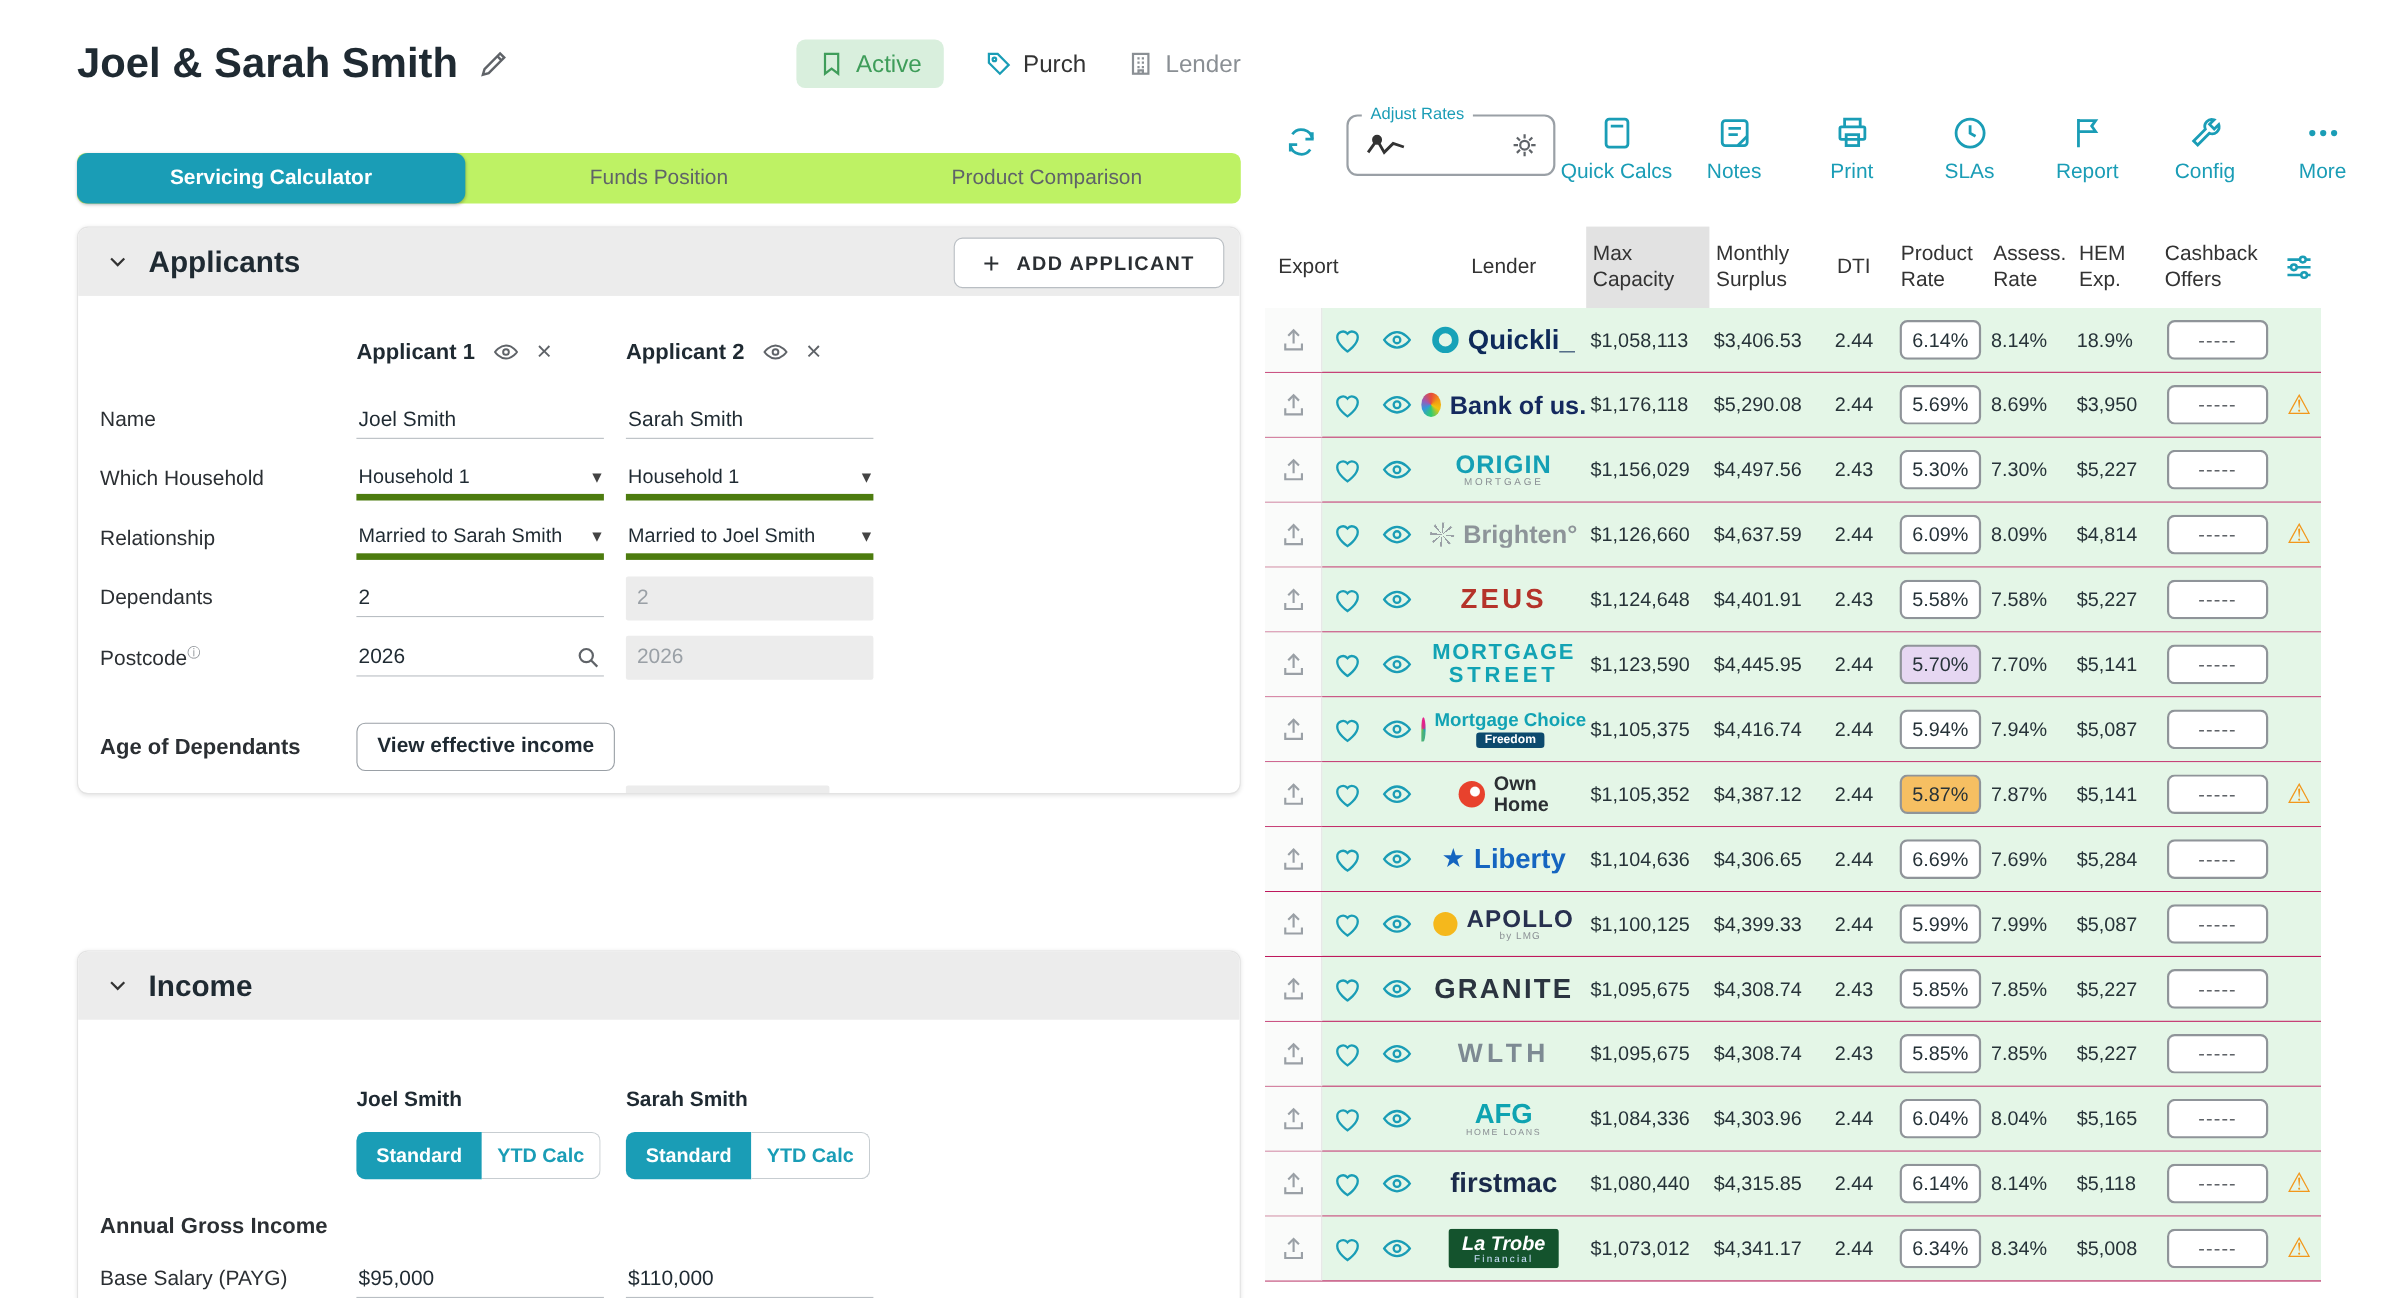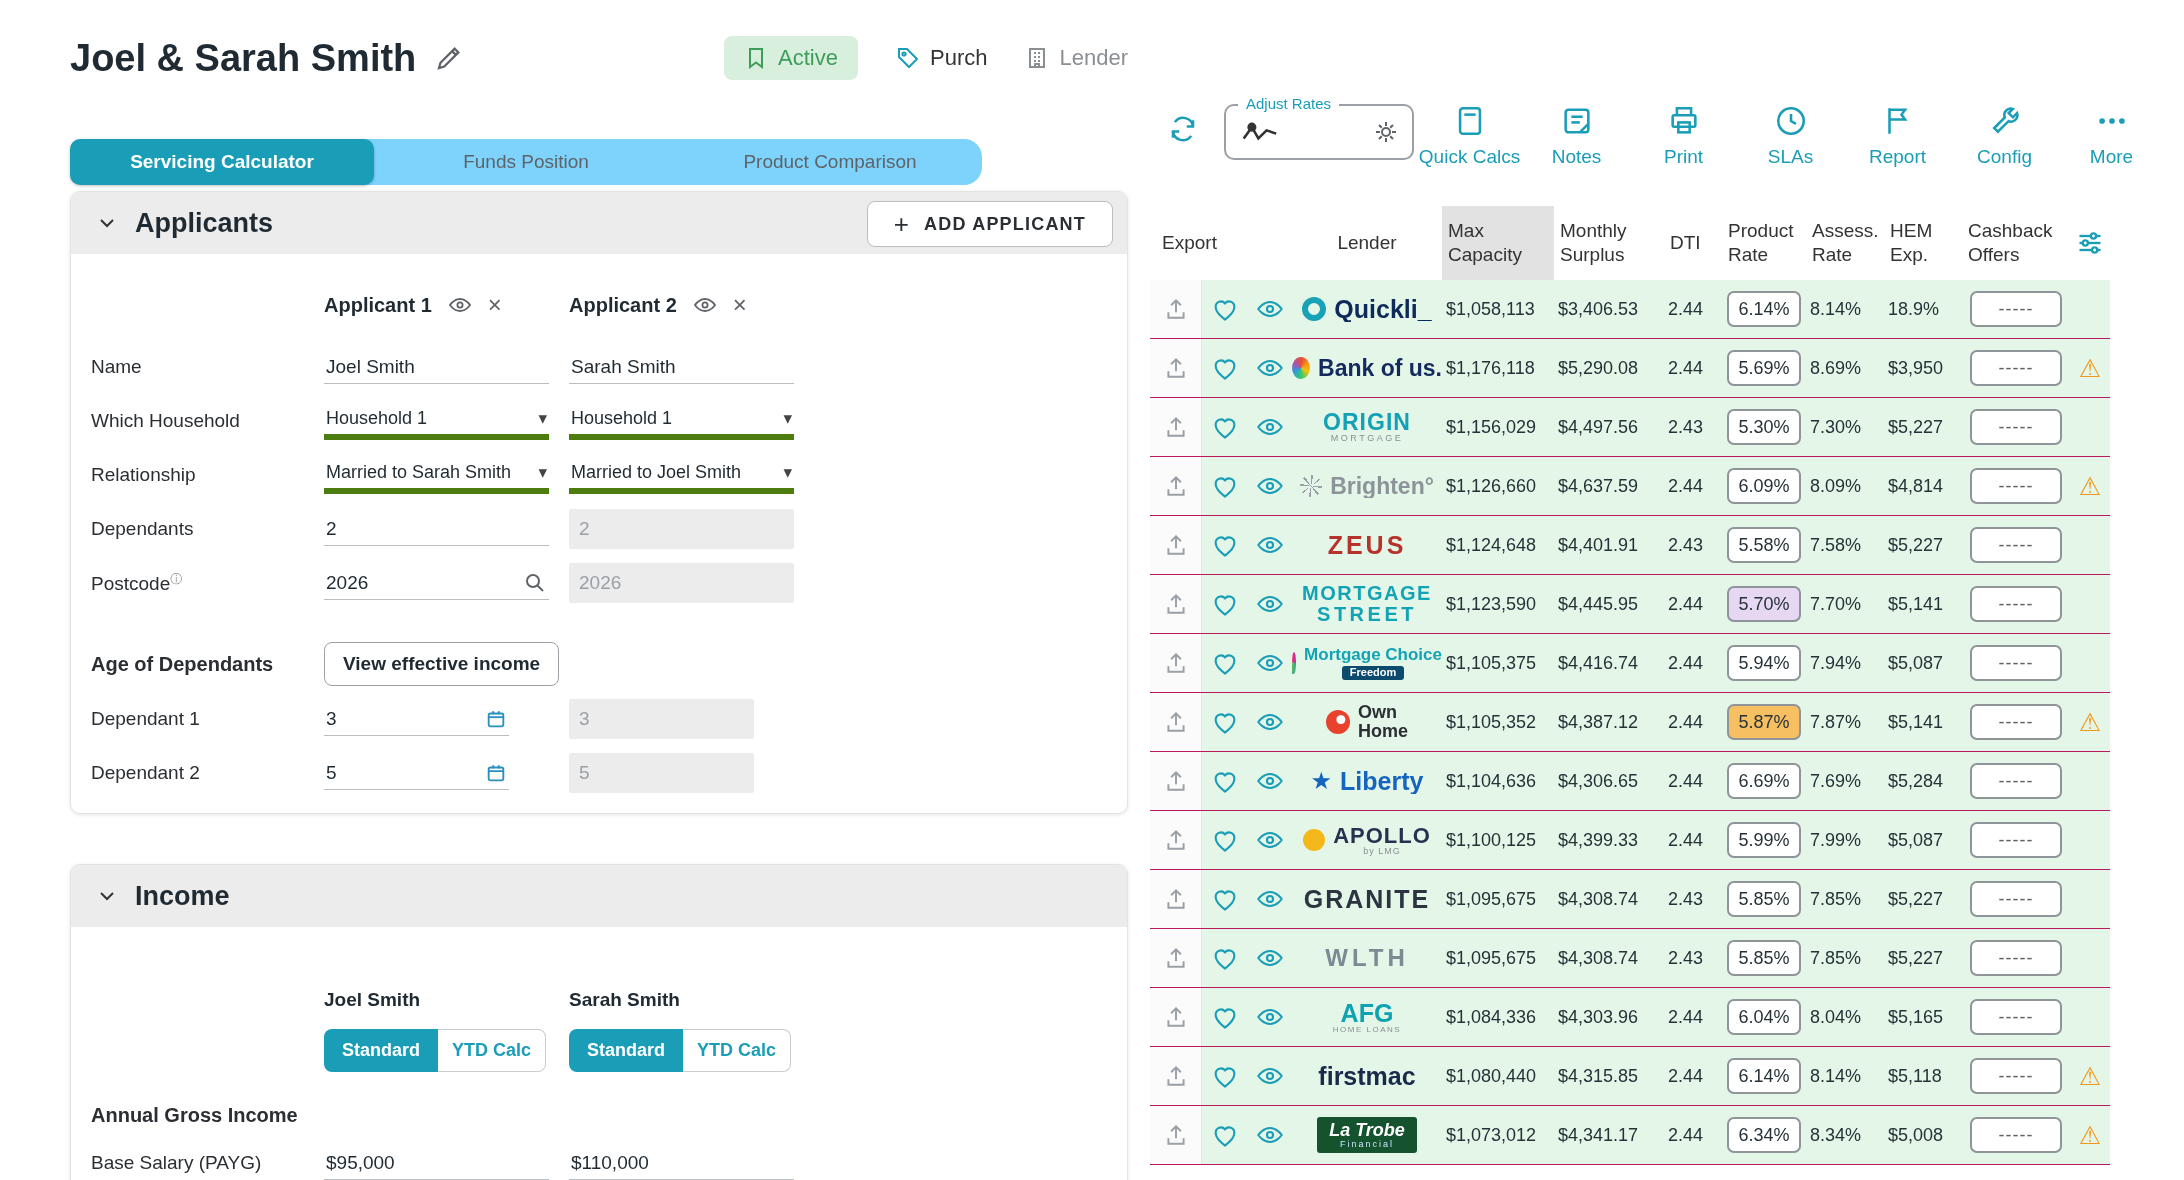--- a/index.html
+++ b/index.html
@@ -12,30 +12,30 @@
   #page-header{position:absolute;left:70px;top:36px;width:1058px;display:flex;align-items:center}
   #page-title{font-size:38px;font-weight:600;color:#1f2a32}
   .edit-btn{background:none;border:none;margin-left:18px}
   #badges{margin-left:auto;display:flex;align-items:center;gap:38px}
   .badge-active{display:flex;align-items:center;gap:10px;background:#d9efdd;border-radius:8px;
     padding:9px 20px;color:#3f9d5a;font-size:22px;font-weight:500}
   .badge-plain{display:flex;align-items:center;gap:10px;font-size:22px;color:#333}
   .badge-plain.lender{color:#8a8f94}
 
   
-  #tabs{position:absolute;left:70px;top:139px;width:912px;height:46px;background:#7dd3fc;
-    border-radius:18px;display:flex}
+  #tabs{position:absolute;left:70px;top:139px;width:1058px;height:46px;background:#bef264;
+    border-radius:8px;display:flex}
   .tab{flex:1;display:flex;align-items:center;justify-content:center;font-size:19px;color:#5f6368;
     border-radius:10px}
   .tab.active{background:#1a9db6;color:#fff;font-weight:600;box-shadow:0 1px 3px rgba(0,0,0,.25)}
 
   
   .card{position:absolute;left:70px;width:1058px;background:#fff;border:1px solid #e3e3e3;
     border-radius:10px;box-shadow:0 1px 4px rgba(0,0,0,.1);overflow:hidden}
-  #applicants-card{top:191px;height:623px}
+  #applicants-card{top:206px;height:516px}
   #income-card{top:864px;height:380px}
   .card-header{height:62px;background:#ececec;display:flex;align-items:center;padding:0 24px;gap:16px}
   .card-title{font-size:27px;font-weight:600;color:#1f2a32}
   .add-btn{position:absolute;right:14px;top:9px;height:46px;padding:0 26px;background:#fff;
     border:1.5px solid #b9bec3;border-radius:8px;display:flex;align-items:center;gap:14px;
     font-size:18px;font-weight:600;letter-spacing:1.2px;color:#2b2f33}
   .add-plus{font-size:26px;font-weight:400;line-height:1}
 
   .row{display:grid;grid-template-columns:233px 245px 245px;align-items:center;
     min-height:42px;margin:0 0 12px 20px}

